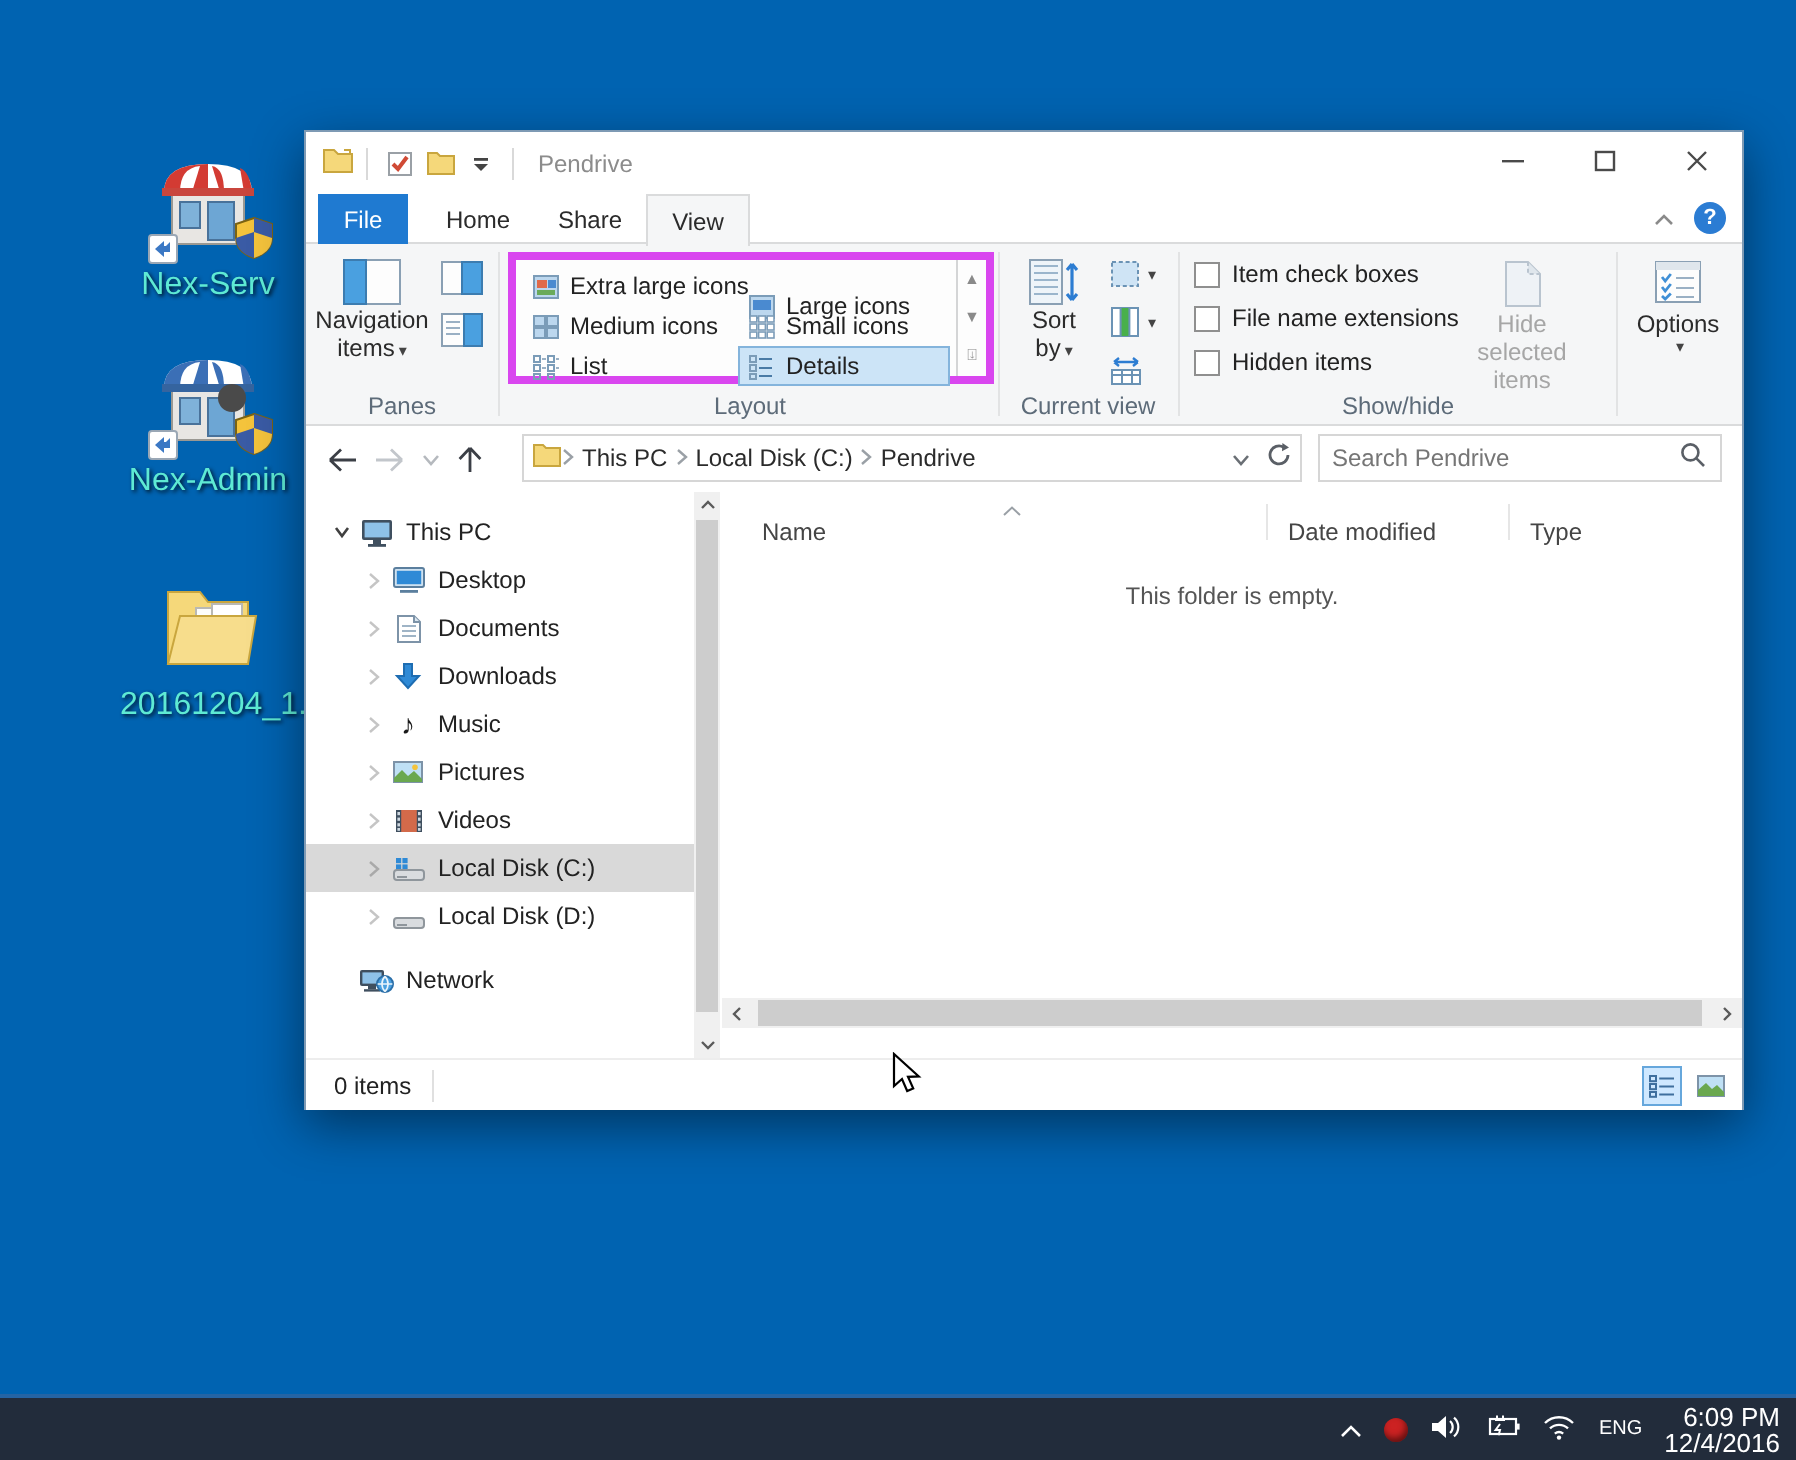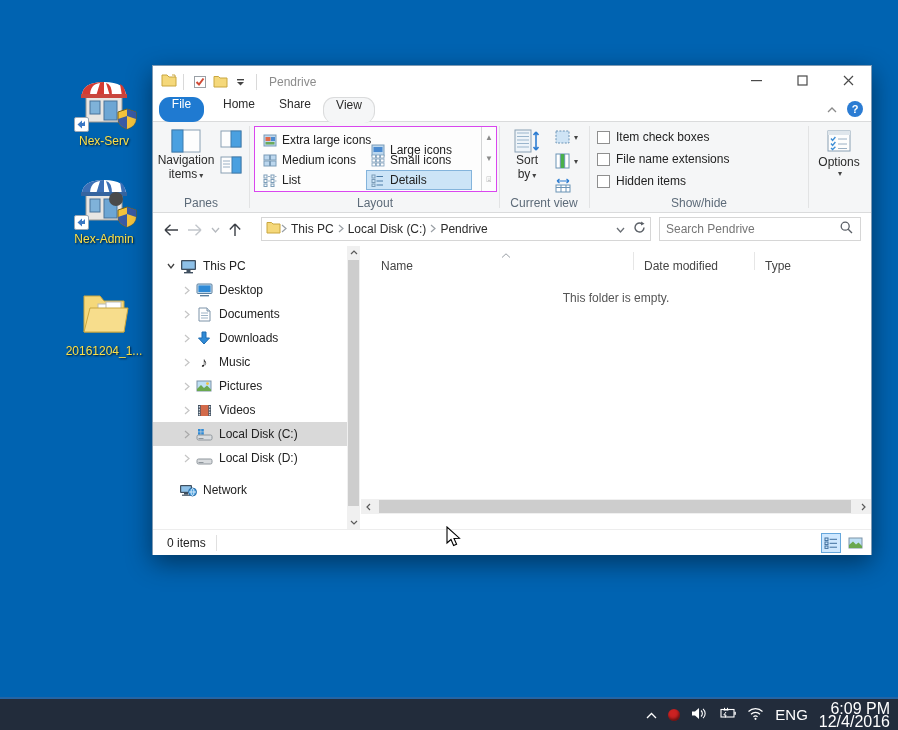--- a/index.html
+++ b/index.html
@@ -3,62 +3,62 @@
 <meta charset="utf-8">
 <style>
   * { margin:0; padding:0; box-sizing:border-box; }
   html,body { width:898px; height:730px; overflow:hidden; }
   body { font-family:"Liberation Sans","DejaVu Sans",sans-serif; font-size:12px; color:#222;
          background:#0063b1; position:relative; }
 
   
   .dicon { position:absolute; width:88px; text-align:center; cursor:default; }
   .dicon .art { position:relative; width:56px; height:56px; margin:0 auto; }
-  .dicon .lbl { margin-top:4px; color:#fde047; font-size:12px;
+  .dicon .lbl { margin-top:4px; color:#5eead4; font-size:16px;
                 text-shadow:1px 1px 2px rgba(0,0,0,.85); white-space:nowrap; }
   .overlay-arrow { position:absolute; left:-2px; bottom:-2px; width:15px; height:15px;
                    background:#fff; border:1px solid #9aa7b5; border-radius:2px; }
   .overlay-arrow svg { position:absolute; left:1px; top:1px; }
   .overlay-shield { position:absolute; right:-5px; bottom:-3px; }
 
   
   .win { position:absolute; left:152px; top:65px; width:720px; height:490px;
          background:#fff; border:1px solid #7e9ab4; box-shadow:0 8px 24px rgba(0,0,0,.45); }
 
   .titlebar { position:relative; height:31px; background:#fff; display:flex; align-items:center; }
   .titlebar .sysicon { margin-left:8px; }
   .qsep { width:1px; height:16px; background:#d9d9d9; margin:0 6px; }
   .qbtn { width:20px; height:20px; display:flex; align-items:center; justify-content:center; }
   .wtitle { color:#8c8c8c; margin-left:6px; }
   .caption-btns { position:absolute; right:0; top:0; height:29px; display:flex; }
   .cbtn { width:46px; height:29px; display:flex; align-items:center; justify-content:center; color:#4a4a4a; }
 
   
   .tabrow { position:relative; height:25px; background:#fff; border-bottom:1px solid #dadbdc; }
-  .tab { position:absolute; top:0; height:25px; display:flex; 
-         justify-content:center; color:#2b2b2b;border-radius:11px; }
+  .tab { position:absolute; top:0; height:25px; display:flex; align-items:center;
+         justify-content:center; color:#2b2b2b; }
   .tab-file { background:#1f7ad1; color:#fff; }
   .tab-active { background:#f5f6f7; border:1px solid #dadbdc; border-bottom:none; height:26px; z-index:2; }
   .ribbon-help { position:absolute; right:8px; top:4px; display:flex; align-items:center; gap:10px; }
   .helpcirc { width:16px; height:16px; border-radius:50%; background:#2b7cd3; color:#fff;
               font-size:11px; font-weight:bold; display:flex; align-items:center; justify-content:center; }
 
   
   .ribbon { position:relative; height:91px; background:#f5f6f7; border-bottom:1px solid #dadbdc; }
   .gsep { position:absolute; top:4px; bottom:4px; width:1px; background:#e2e3e4; }
   .grouplabel { position:absolute; bottom:2px; font-size:12px; color:#5d6b79; text-align:center; }
   .bigbtn { position:absolute; top:3px; display:flex; flex-direction:column; align-items:center;
             padding-top:3px; border:1px solid transparent; }
   .bigbtn .t { font-size:12px; line-height:14px; color:#2b2b2b; text-align:center; }
   .dim .t { color:#a6a6a6; }
   .smallbtn { position:absolute; display:flex; align-items:center; border:1px solid transparent; }
   .dd { font-size:8px; color:#444; margin-left:2px; }
 
   .gallery { position:absolute; left:101px; top:4px; width:243px; height:66px;
-             background:#fdfdfd; border:1px solid #d946ef; }
+             background:#fdfdfd; border:4px solid #d946ef; }
   .galitem { position:absolute; height:20px; display:flex; align-items:center; gap:5px;
              padding:0 4px; border:1px solid transparent; white-space:nowrap; }
   .galitem.sel { background:#cce4f7; border-color:#84b4dc; }
   .galscroll { position:absolute; right:0; top:0; bottom:0; width:15px; border-left:1px solid #d4d5d6;
                display:flex; flex-direction:column; }
   .galscroll div { flex:1; display:flex; align-items:center; justify-content:center;
                    color:#8a8a8a; font-size:8px; }
 
   .chkrow { position:absolute; display:flex; align-items:center; gap:6px;text-align:center; }
   .chkbox { width:13px; height:13px; background:#fff; border:1px solid #8f8f8f; }
@@ -104,21 +104,21 @@
   .statussep { width:1px; height:16px; background:#e0e0e0; margin-left:10px; }
   .viewbtns { position:absolute; right:6px; top:3px; display:flex; gap:4px; }
   .viewbtn { width:20px; height:20px; display:flex; align-items:center; justify-content:center; }
   .viewbtn.active { background:#cfe8ff; border:1px solid #66a7dc; }
 
   
   .taskbar { position:absolute; left:0; bottom:0; width:898px; height:33px;
              background:#222c3b; border-top:2px solid #2464a4; }
   .tray { position:absolute; right:0; top:0; height:31px; display:flex; align-items:center; gap:11px;
           padding-right:8px; color:#fff; }
-  .clock { text-align:right; font-size:16px; line-height:13px; }
+  .clock { text-align:right; font-size:13px; line-height:13px; }
 
   .cursor { position:absolute; z-index:50; }
 </style>
 </head>
 <body>
 
 <div class="dicon" style="left:60px; top:74px;">
   <div class="art">
     <svg width="56" height="56" viewBox="0 0 56 56">
       <rect x="10" y="22" width="36" height="26" fill="#e8e6e3" stroke="#9a9892"></rect>
@@ -404,20 +404,28 @@
       <span>Item check boxes</span>
     </div>
     <div class="chkrow" style="left:444px; top:30px;">
       <span class="chkbox"></span>
       <span>File name extensions</span>
     </div>
     <div class="chkrow" style="left:444px; top:52px;">
       <span class="chkbox"></span>
       <span>Hidden items</span>
     </div>
+    <div class="bigbtn dim" style="left:574px; width:68px;">
+      <svg width="26" height="26" viewBox="0 0 26 26">
+        <path d="M5 2 L16 2 L22 8 L22 24 L5 24 Z" fill="#eef2f6" stroke="#b9c4cf"></path>
+        <path d="M16 2 L16 8 L22 8" fill="#dfe6ec" stroke="#b9c4cf" stroke-dasharray="2 1.4"></path>
+      </svg>
+      <span class="t">Hide selected</span>
+      <span class="t">items</span>
+    </div>
     <div class="grouplabel" style="left:438px; width:216px;">Show/hide</div>
     <div class="gsep" style="left:655px;"></div>
 
     <div class="bigbtn" style="left:660px; width:52px;">
       <svg width="26" height="26" viewBox="0 0 26 26">
         <rect x="2" y="2" width="22" height="20" fill="#fdfdfd" stroke="#8aa0b4"></rect>
         <rect x="2" y="2" width="22" height="4" fill="#dfe6ec"></rect>
         <path d="M5 9.5 L6.6 11.5 L9.4 8 M5 14.5 L6.6 16.5 L9.4 13 M5 19 L6.6 20.5 L9.4 17.8" stroke="#3f8fd6" stroke-width="1.4" fill="none"></path>
         <path d="M12 10 H21 M12 15 H21 M12 19.5 H21" stroke="#9ab0c4"></path>
       </svg>
@@ -756,19 +764,19 @@
     <span>
       <svg width="17" height="13" viewBox="0 0 17 13">
           <g fill="none" stroke="#fff" stroke-width="1.2">
             <path d="M1.5 4.5 A10 10 0 0 1 15.5 4.5"></path>
             <path d="M4 7.2 A6.6 6.6 0 0 1 13 7.2"></path>
             <path d="M6.4 9.8 A3.4 3.4 0 0 1 10.6 9.8"></path>
           </g>
           <circle cx="8.5" cy="11.8" r="1.1" fill="#fff"></circle>
         </svg>
     </span>
-    <span style="font-size:15px;">ENG</span>
+    <span style="font-size:10px;">ENG</span>
     <span class="clock">
       <div>6:09 PM</div>
       <div>12/4/2016</div>
     </span>
   </div>
 </div>
 
 </body></html>

